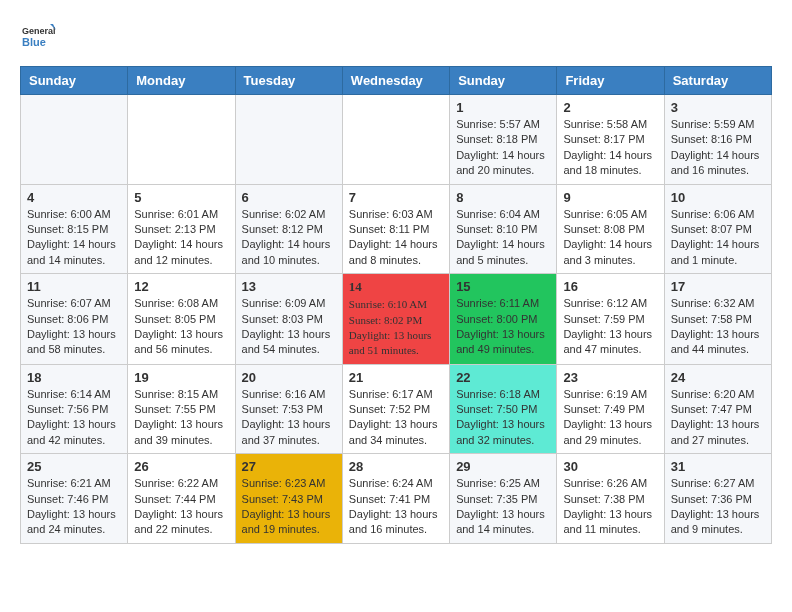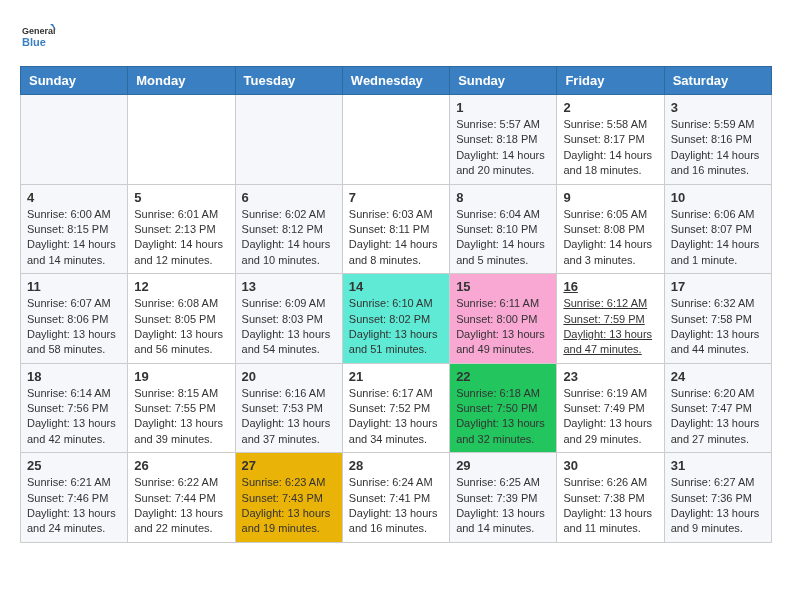--- a/index.html
+++ b/index.html
@@ -205,35 +205,35 @@
 Daylight: 13 hours
 and 56 minutes.</div>
         </td>
         <td style="background: rgb(245, 247, 250);">
           <span class="day-number">13</span>
           <div class="day-content" style="white-space: pre-line;">Sunrise: 6:09 AM
 Sunset: 8:03 PM
 Daylight: 13 hours
 and 54 minutes.</div>
         </td>
-        <td style="background: #5eead4;">
+        <td style="background: #ef4444; font-family: Liberation Serif, serif;">
           <span class="day-number">14</span>
           <div class="day-content" style="white-space: pre-line;">Sunrise: 6:10 AM
 Sunset: 8:02 PM
 Daylight: 13 hours
 and 51 minutes.</div>
         </td>
-        <td style="background: #f9a8d4;">
+        <td style="background: #22c55e;">
           <span class="day-number">15</span>
           <div class="day-content" style="white-space: pre-line;">Sunrise: 6:11 AM
 Sunset: 8:00 PM
 Daylight: 13 hours
 and 49 minutes.</div>
         </td>
-        <td style="background: rgb(255, 255, 255); text-decoration: underline;">
+        <td style="background: rgb(255, 255, 255);">
           <span class="day-number">16</span>
           <div class="day-content" style="white-space: pre-line;">Sunrise: 6:12 AM
 Sunset: 7:59 PM
 Daylight: 13 hours
 and 47 minutes.</div>
         </td>
         <td style="background: rgb(245, 247, 250);">
           <span class="day-number">17</span>
           <div class="day-content" style="white-space: pre-line;">Sunrise: 6:32 AM
 Sunset: 7:58 PM
@@ -263,21 +263,21 @@
 Daylight: 13 hours
 and 37 minutes.</div>
         </td>
         <td style="background: rgb(255, 255, 255);">
           <span class="day-number">21</span>
           <div class="day-content" style="white-space: pre-line;">Sunrise: 6:17 AM
 Sunset: 7:52 PM
 Daylight: 13 hours
 and 34 minutes.</div>
         </td>
-        <td style="background: #22c55e;">
+        <td style="background: #5eead4;">
           <span class="day-number">22</span>
           <div class="day-content" style="white-space: pre-line;">Sunrise: 6:18 AM
 Sunset: 7:50 PM
 Daylight: 13 hours
 and 32 minutes.</div>
         </td>
         <td style="background: rgb(255, 255, 255);">
           <span class="day-number">23</span>
           <div class="day-content" style="white-space: pre-line;">Sunrise: 6:19 AM
 Sunset: 7:49 PM
@@ -317,21 +317,21 @@
         <td style="background: rgb(255, 255, 255);">
           <span class="day-number">28</span>
           <div class="day-content" style="white-space: pre-line;">Sunrise: 6:24 AM
 Sunset: 7:41 PM
 Daylight: 13 hours
 and 16 minutes.</div>
         </td>
         <td style="background: rgb(245, 247, 250);">
           <span class="day-number">29</span>
           <div class="day-content" style="white-space: pre-line;">Sunrise: 6:25 AM
-Sunset: 7:39 PM
+Sunset: 7:35 PM
 Daylight: 13 hours
 and 14 minutes.</div>
         </td>
         <td style="background: rgb(255, 255, 255);">
           <span class="day-number">30</span>
           <div class="day-content" style="white-space: pre-line;">Sunrise: 6:26 AM
 Sunset: 7:38 PM
 Daylight: 13 hours
 and 11 minutes.</div>
         </td>

